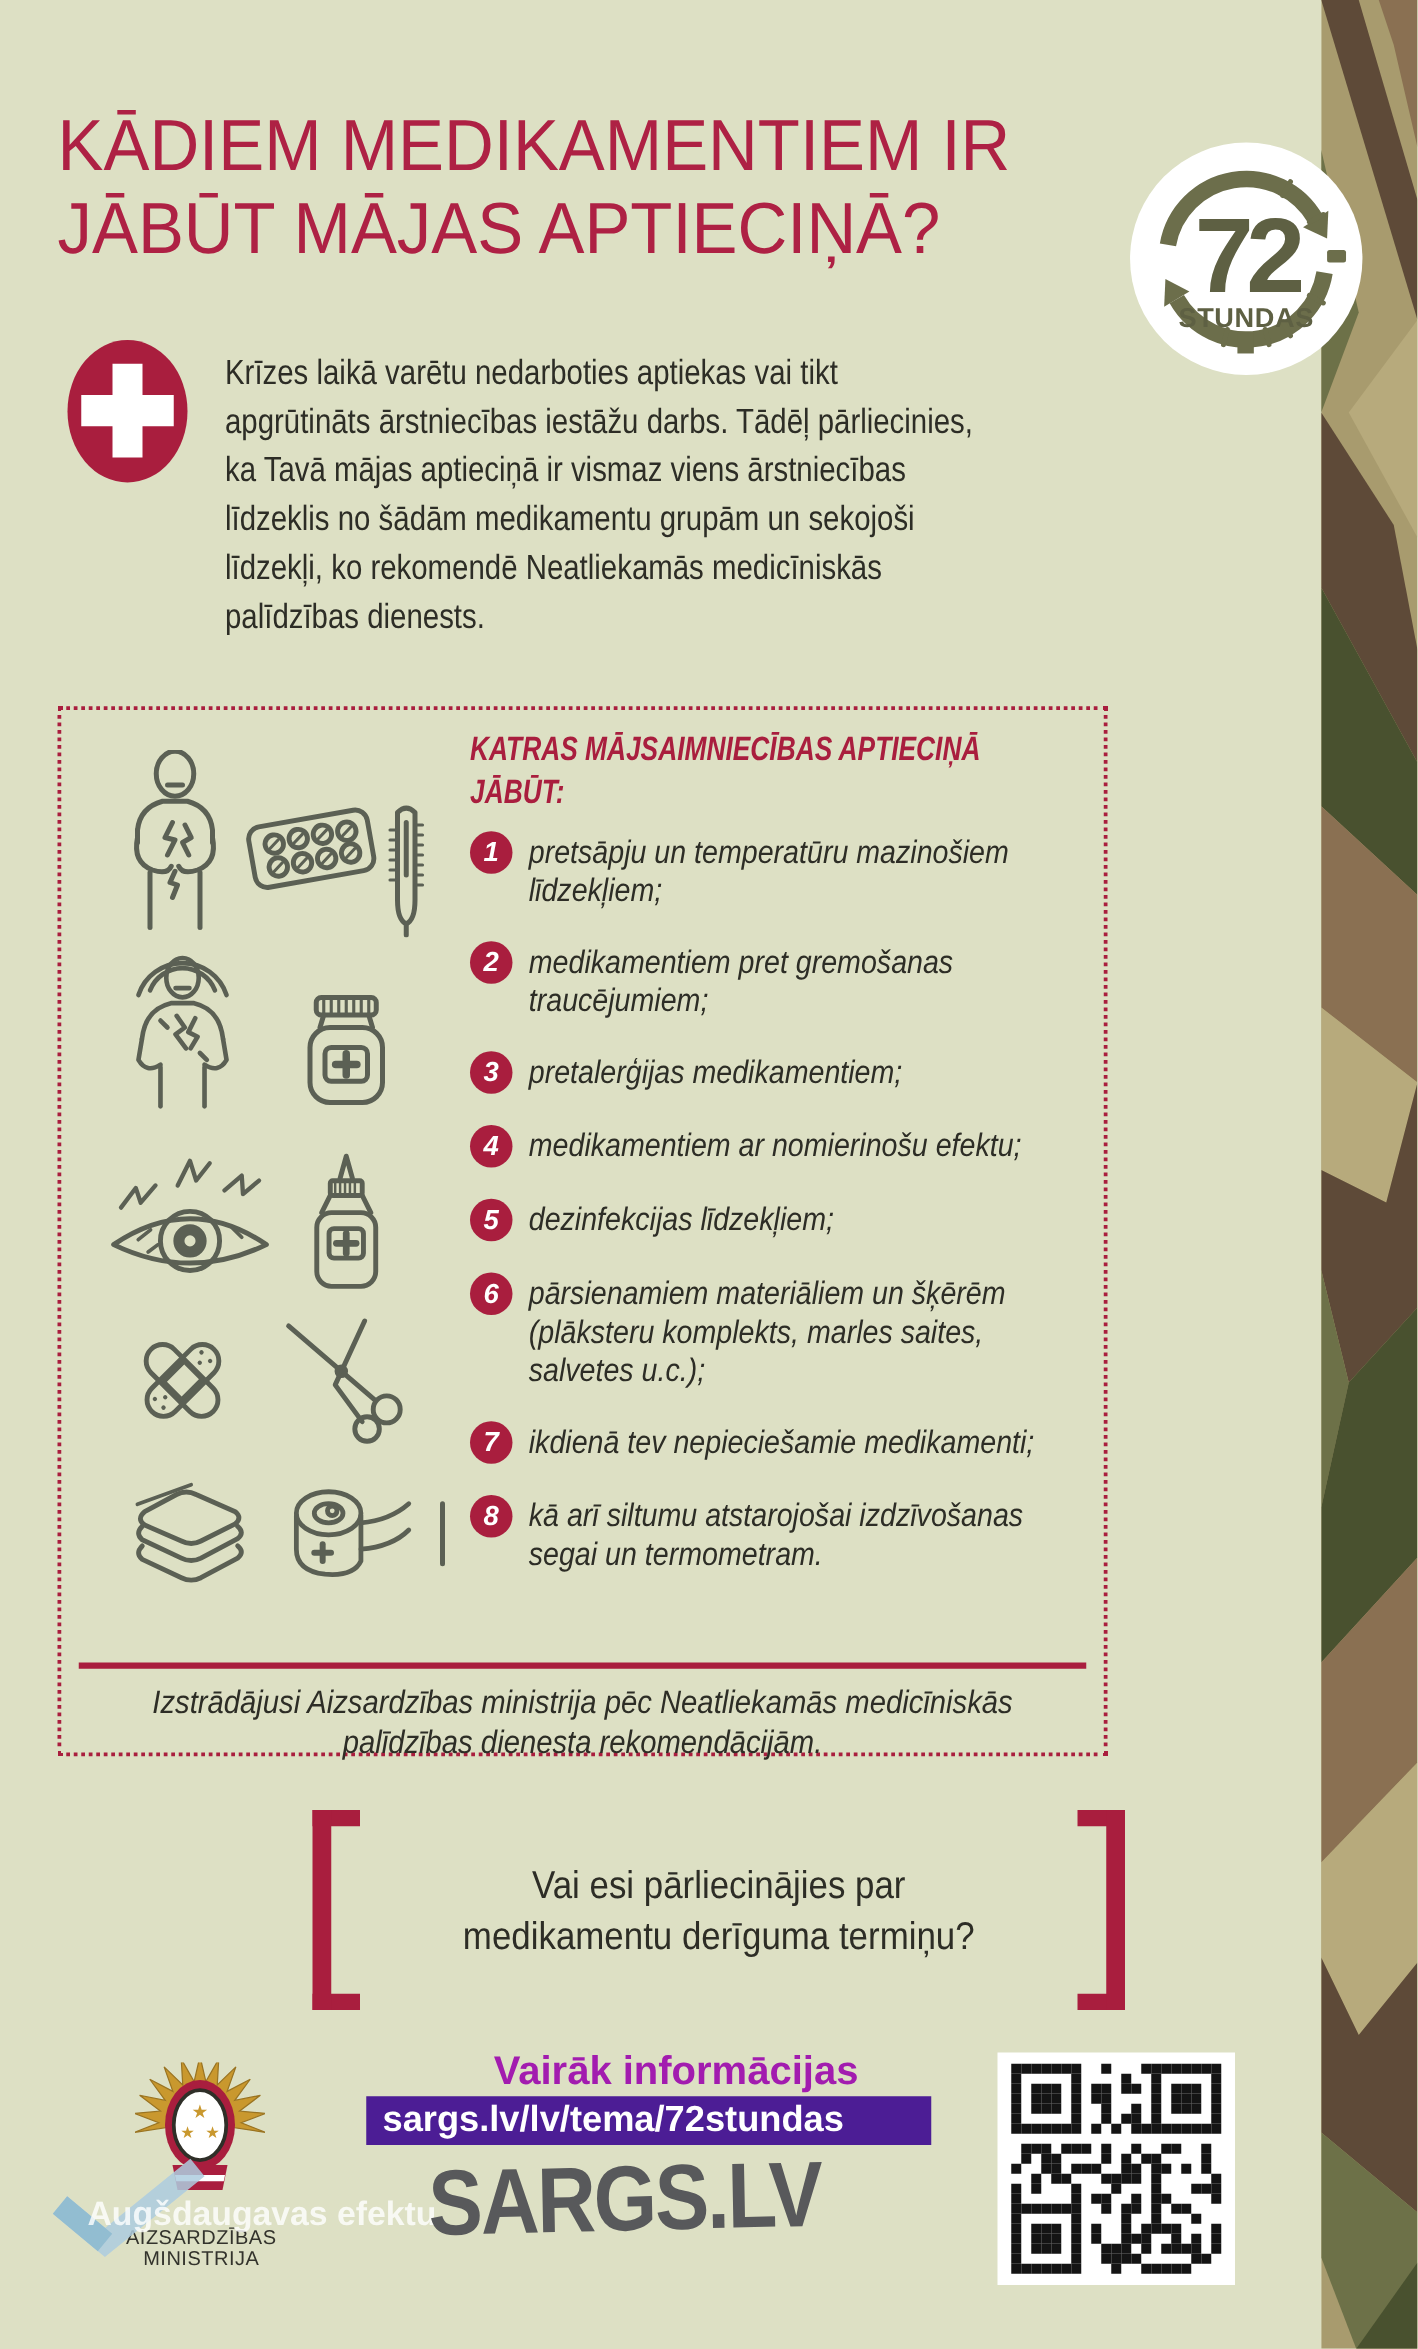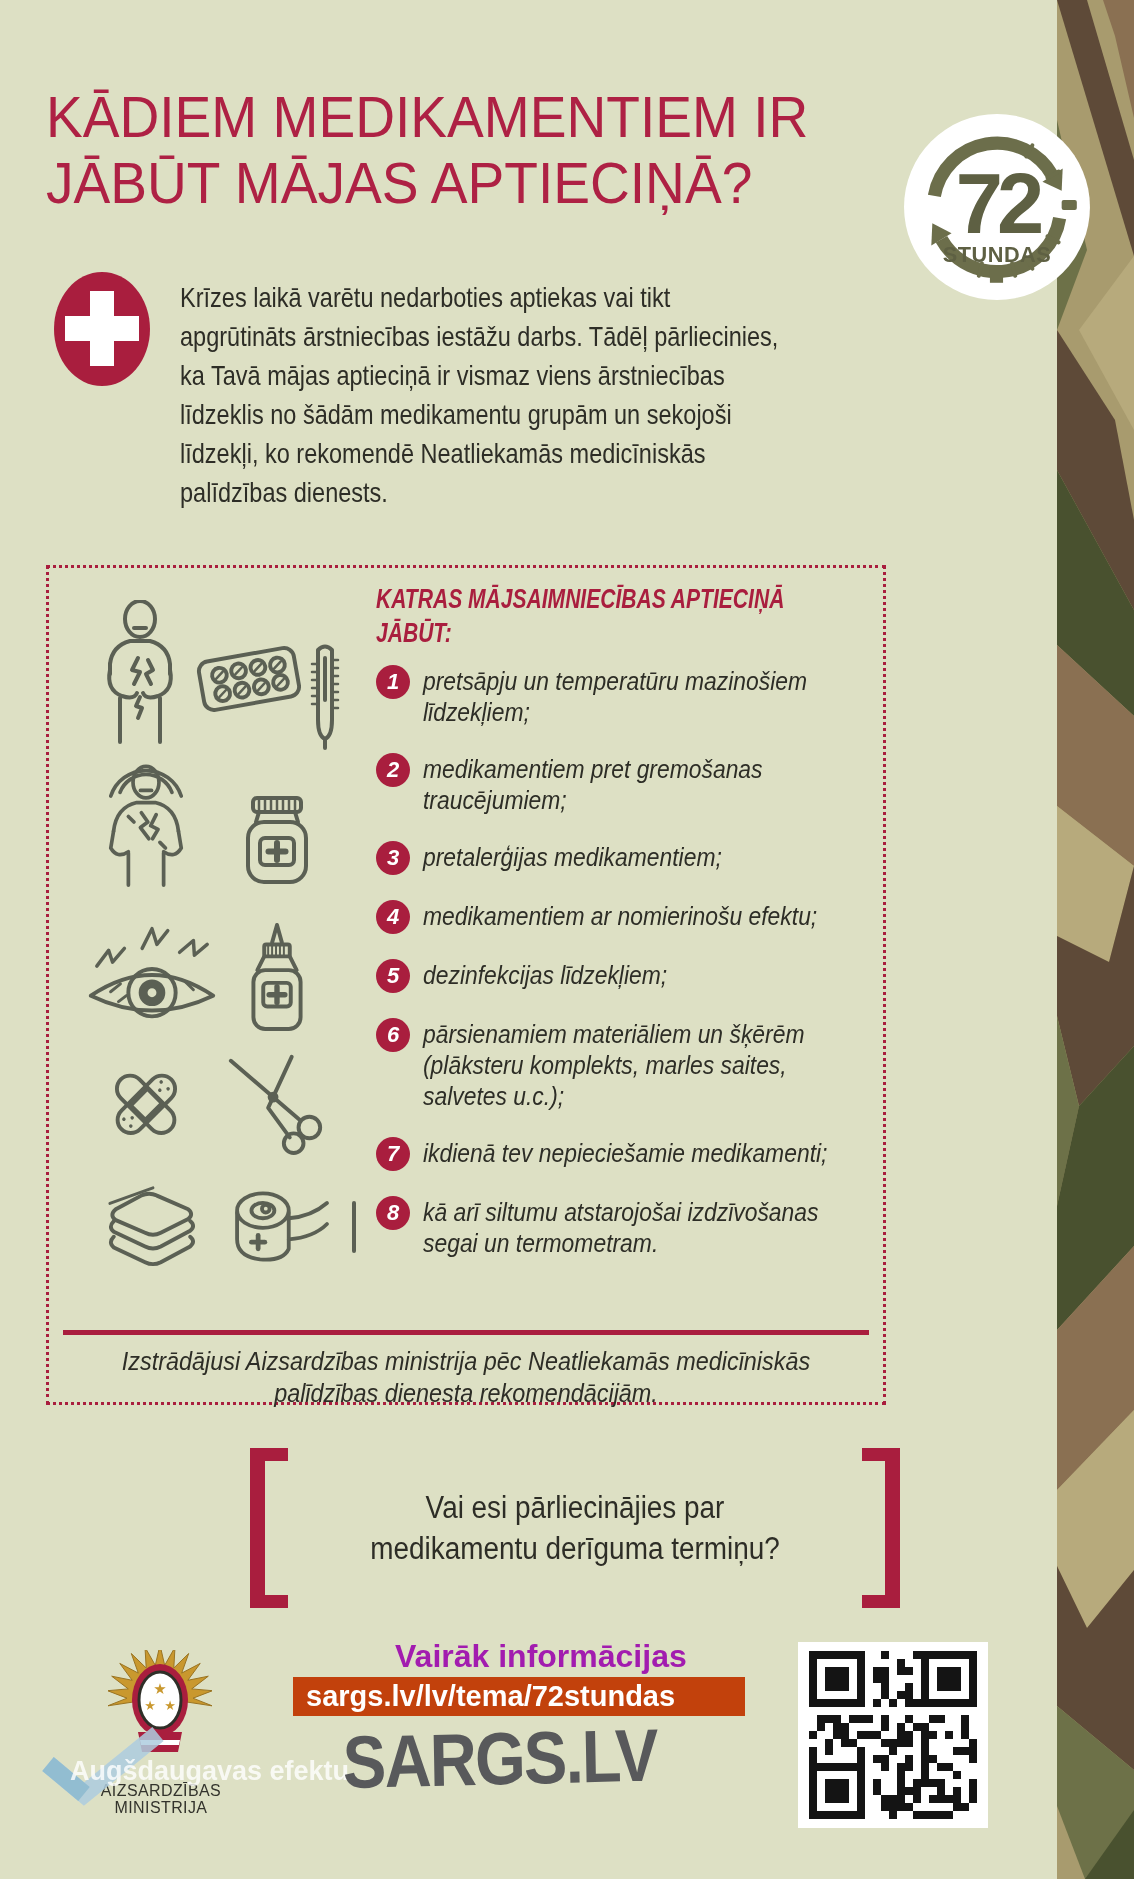--- a/index.html
+++ b/index.html
@@ -74,21 +74,21 @@
   .ministry-caption{
     left:96px;top:1783px;width:130px;text-align:center;font-size:16px;line-height:16.5px;
     letter-spacing:.4px;color:#33332c;
   }
   .watermark-check{left:36px;top:1726px;width:130px;height:80px;opacity:.85;}
   .watermark-text{
     left:70px;top:1756px;font-size:27px;font-weight:700;color:rgba(255,255,255,.8);white-space:nowrap;
   }
   .more-info{left:373px;top:1638px;font-size:32px;font-weight:700;color:#a21caf;white-space:nowrap;margin-left:22px;}
   .url-band{
-    left:293px;top:1677px;width:452px;height:39px;background:#c2410c;
+    left:293px;top:1677px;width:452px;height:39px;background:#4c1d95;
     color:#fff;font-size:29px;font-weight:700;line-height:39px;padding-left:13px;
     box-sizing:border-box;white-space:nowrap;
   }
   .sargs{
     left:342px;top:1720px;font-size:74px;font-weight:700;color:#58595b;letter-spacing:-2px;
     transform:scaleX(.88) rotate(-1.2deg);transform-origin:0 0;white-space:nowrap;
   }
   .qr{left:798px;top:1642px;width:190px;height:186px;background:#fff;}
 </style>
 </head>

